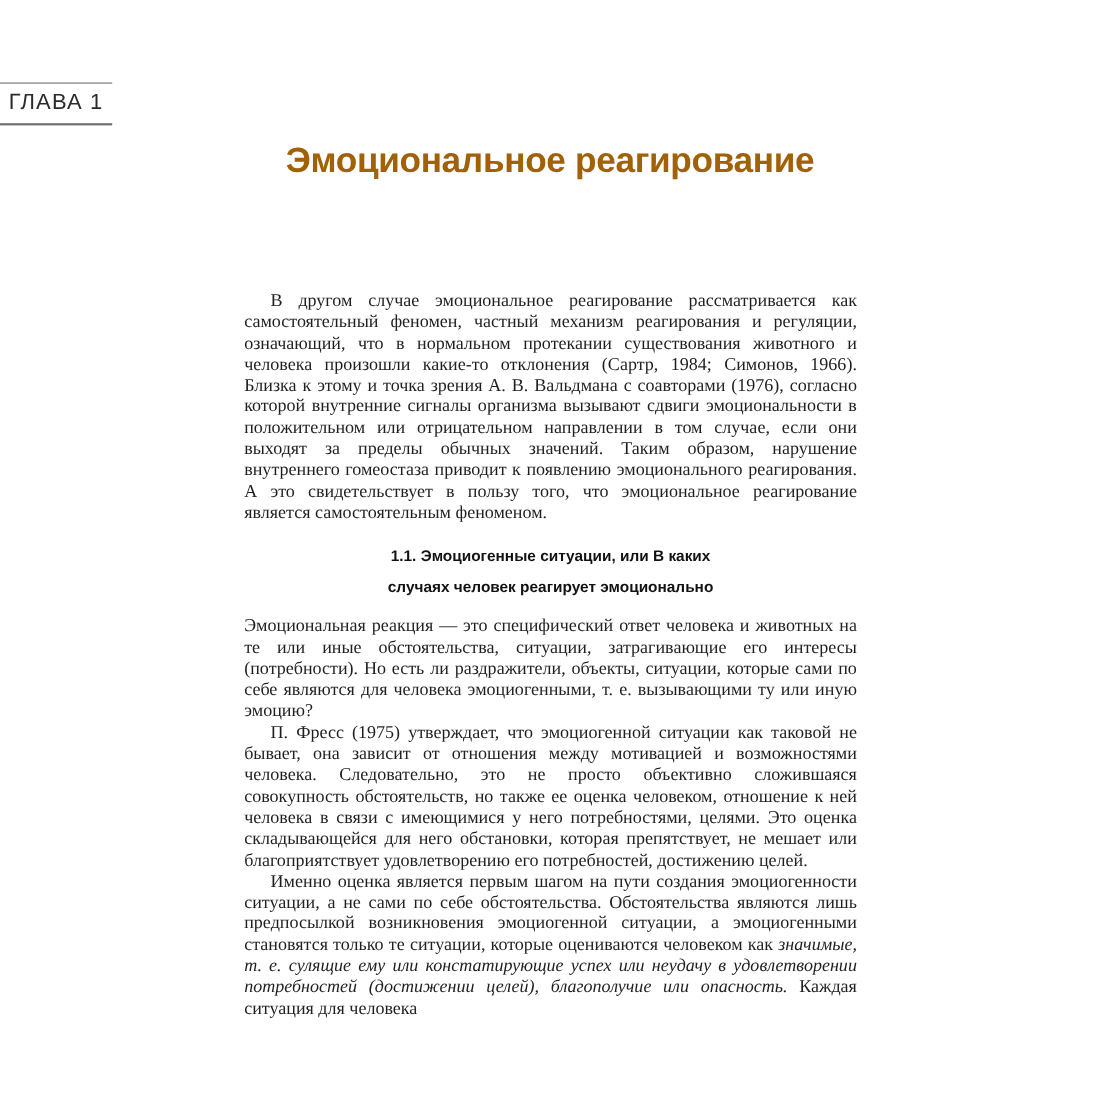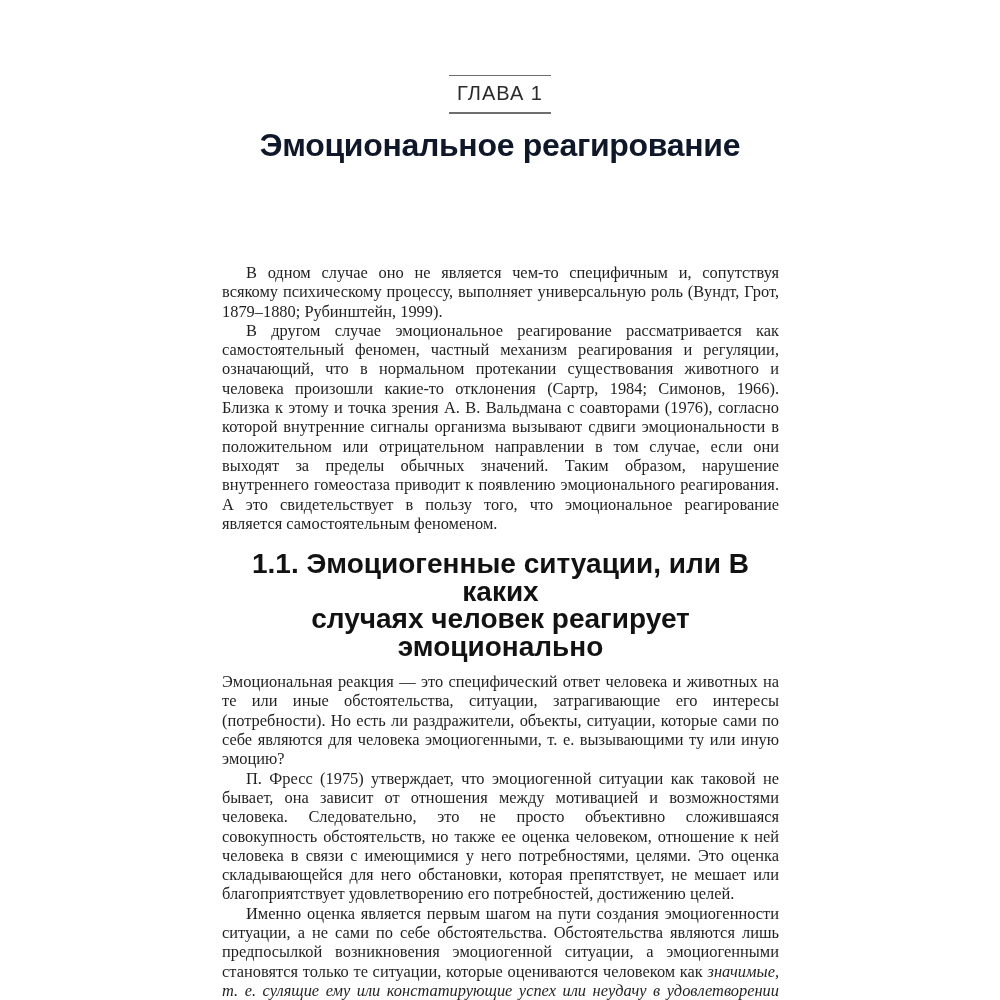--- a/index.html
+++ b/index.html
@@ -8,21 +8,20 @@
     width: 1000px;
     height: 1000px;
     background: #ffffff;
     overflow: hidden;
   }
   .chapter-block {
     position: absolute;
     top: 75px;
     left: 0;
     width: 100%;
-    text-align: center;
   }
   .chapter-rulebox {
     display: inline-block;
     border-top: 1.5px solid #6f6f6f;
     border-bottom: 2.5px solid #6f6f6f;
     padding: 6px 8px 7px 8px;
   }
   .chapter-label {
     font-family: "Liberation Sans", sans-serif;
     font-size: 20px;
@@ -33,42 +32,42 @@
     position: absolute;
     top: 127px;
     left: 0;
     width: 100%;
     margin: 0;
     text-align: center;
     font-family: "Liberation Sans", sans-serif;
     font-weight: bold;
     font-size: 32px;
     letter-spacing: -0.3px;
-    color: #0f172a;
+    color: #a16207;
   }
   .body-col {
     position: absolute;
     left: 222px;
     top: 263px;
     width: 557px;
     font-family: "Liberation Serif", serif;
     font-size: 16.4px;
     line-height: 19.3px;
     text-align: justify;
     color: #1f1f1f;
   }
   .body-col p {
     margin: 0;
     text-indent: 24px;
   }
   .body-col p.no-indent { text-indent: 0; }
   .section-heading {
     font-family: "Liberation Sans", sans-serif;
     font-weight: bold;
-    font-size: 28px;
+    font-size: 14px;
     line-height: 27.5px;
     text-align: center;
     text-indent: 0;
     white-space: pre-line;
     margin: 17px 0 12px 0;
     color: #121212;
   }
   .body-col em { font-style: italic; }
 </style>
 </head>
@@ -80,21 +79,20 @@
     <div class="chapter-rulebox">
       <div class="chapter-label">ГЛАВА 1</div>
     </div>
   </div>
 
   <h1 class="chapter-title">Эмоциональное реагирование</h1>
 
   <div class="body-col">
 
 
-    <p>В одном случае оно не является чем-то специфичным и, сопутствуя всякому психическому процессу, выполняет универсальную роль (Вундт, Грот, 1879–1880; Рубинштейн, 1999).</p>
 
     <p>В другом случае эмоциональное реагирование рассматривается как самостоятельный феномен, частный механизм реагирования и регуляции, означающий, что в нормальном протекании существования животного и человека произошли какие-то отклонения (Сартр, 1984; Симонов, 1966). Близка к этому и точка зрения А. В. Вальдмана с соавторами (1976), согласно которой внутренние сигналы организма вызывают сдвиги эмоциональности в положительном или отрицательном направлении в том случае, если они выходят за пределы обычных значений. Таким образом, нарушение внутреннего гомеостаза приводит к появлению эмоционального реагирования. А это свидетельствует в пользу того, что эмоциональное реагирование является самостоятельным феноменом.</p>
 
     <h2 class="section-heading">1.1. Эмоциогенные ситуации, или В каких
 случаях человек реагирует эмоционально</h2>
 
     <p class="no-indent">Эмоциональная реакция — это специфический ответ человека и животных на те или иные обстоятельства, ситуации, затрагивающие его интересы (потребности). Но есть ли раздражители, объекты, ситуации, которые сами по себе являются для человека эмоциогенными, т. е. вызывающими ту или иную эмоцию?</p>
 
     <p>П. Фресс (1975) утверждает, что эмоциогенной ситуации как таковой не бывает, она зависит от отношения между мотивацией и возможностями человека. Следовательно, это не просто объективно сложившаяся совокупность обстоятельств, но также ее оценка человеком, отношение к ней человека в связи с имеющимися у него потребностями, целями. Это оценка складывающейся для него обстановки, которая препятствует, не мешает или благоприятствует удовлетворению его потребностей, достижению целей.</p>
 

